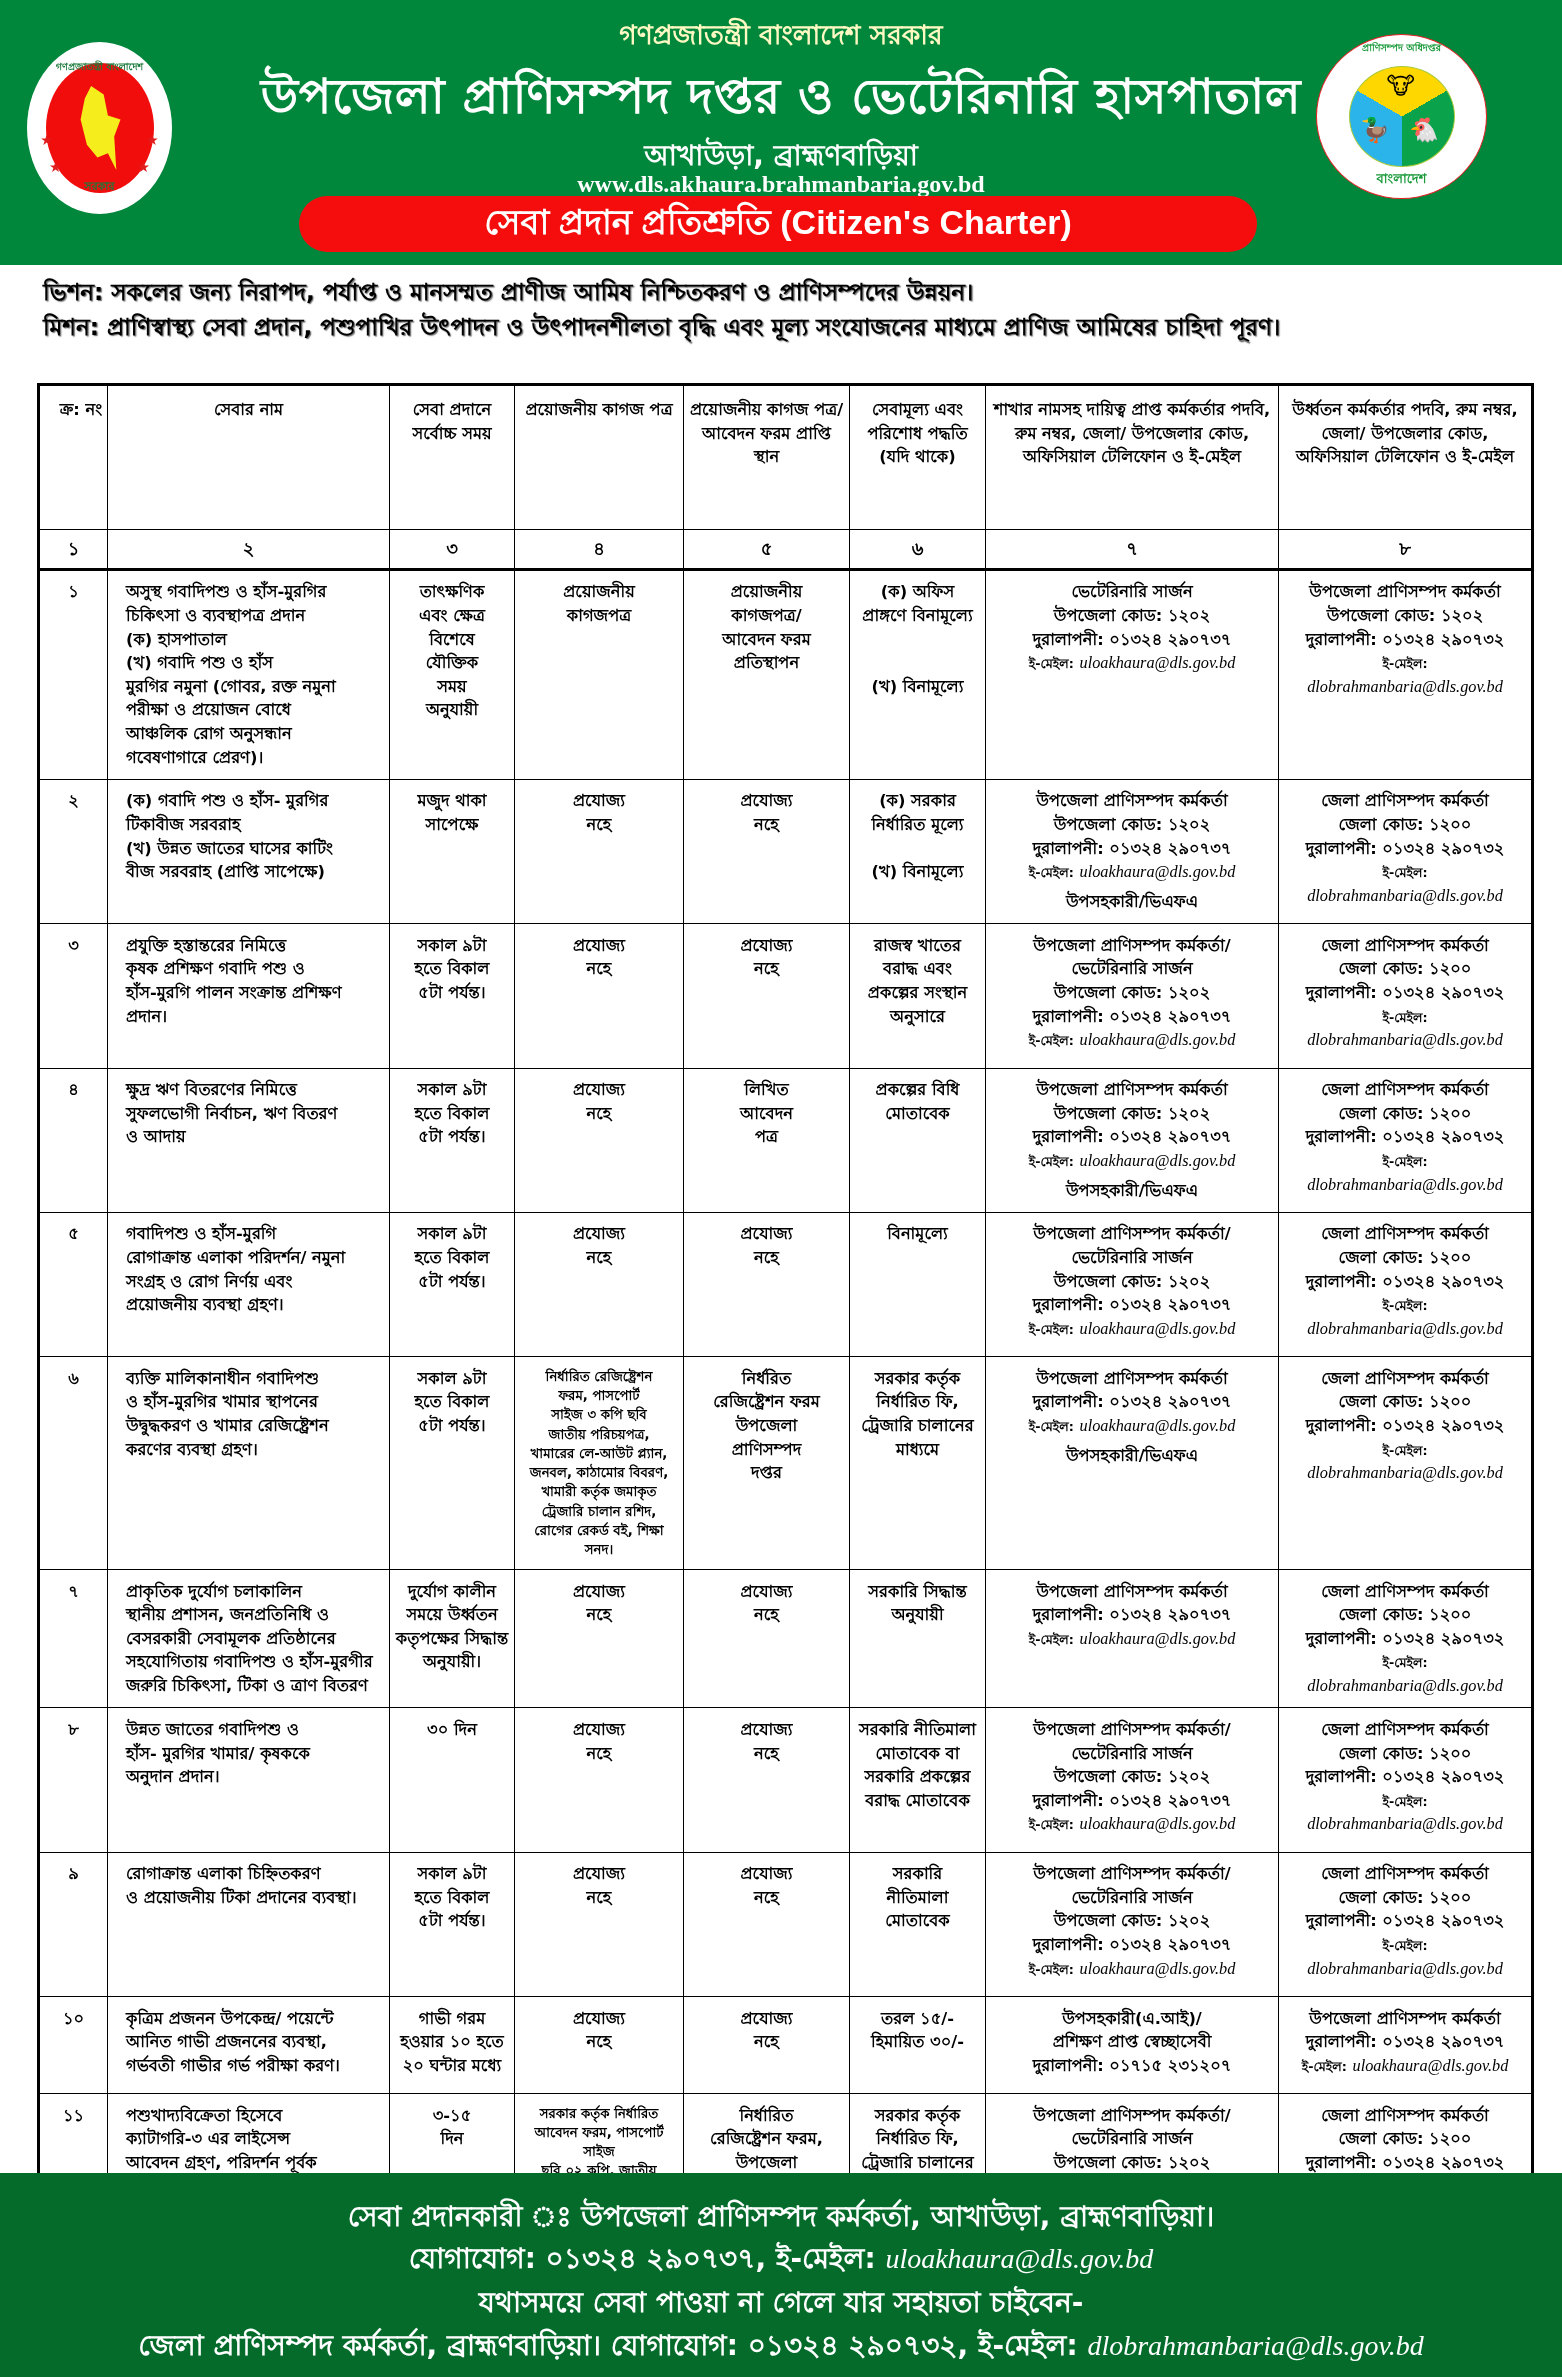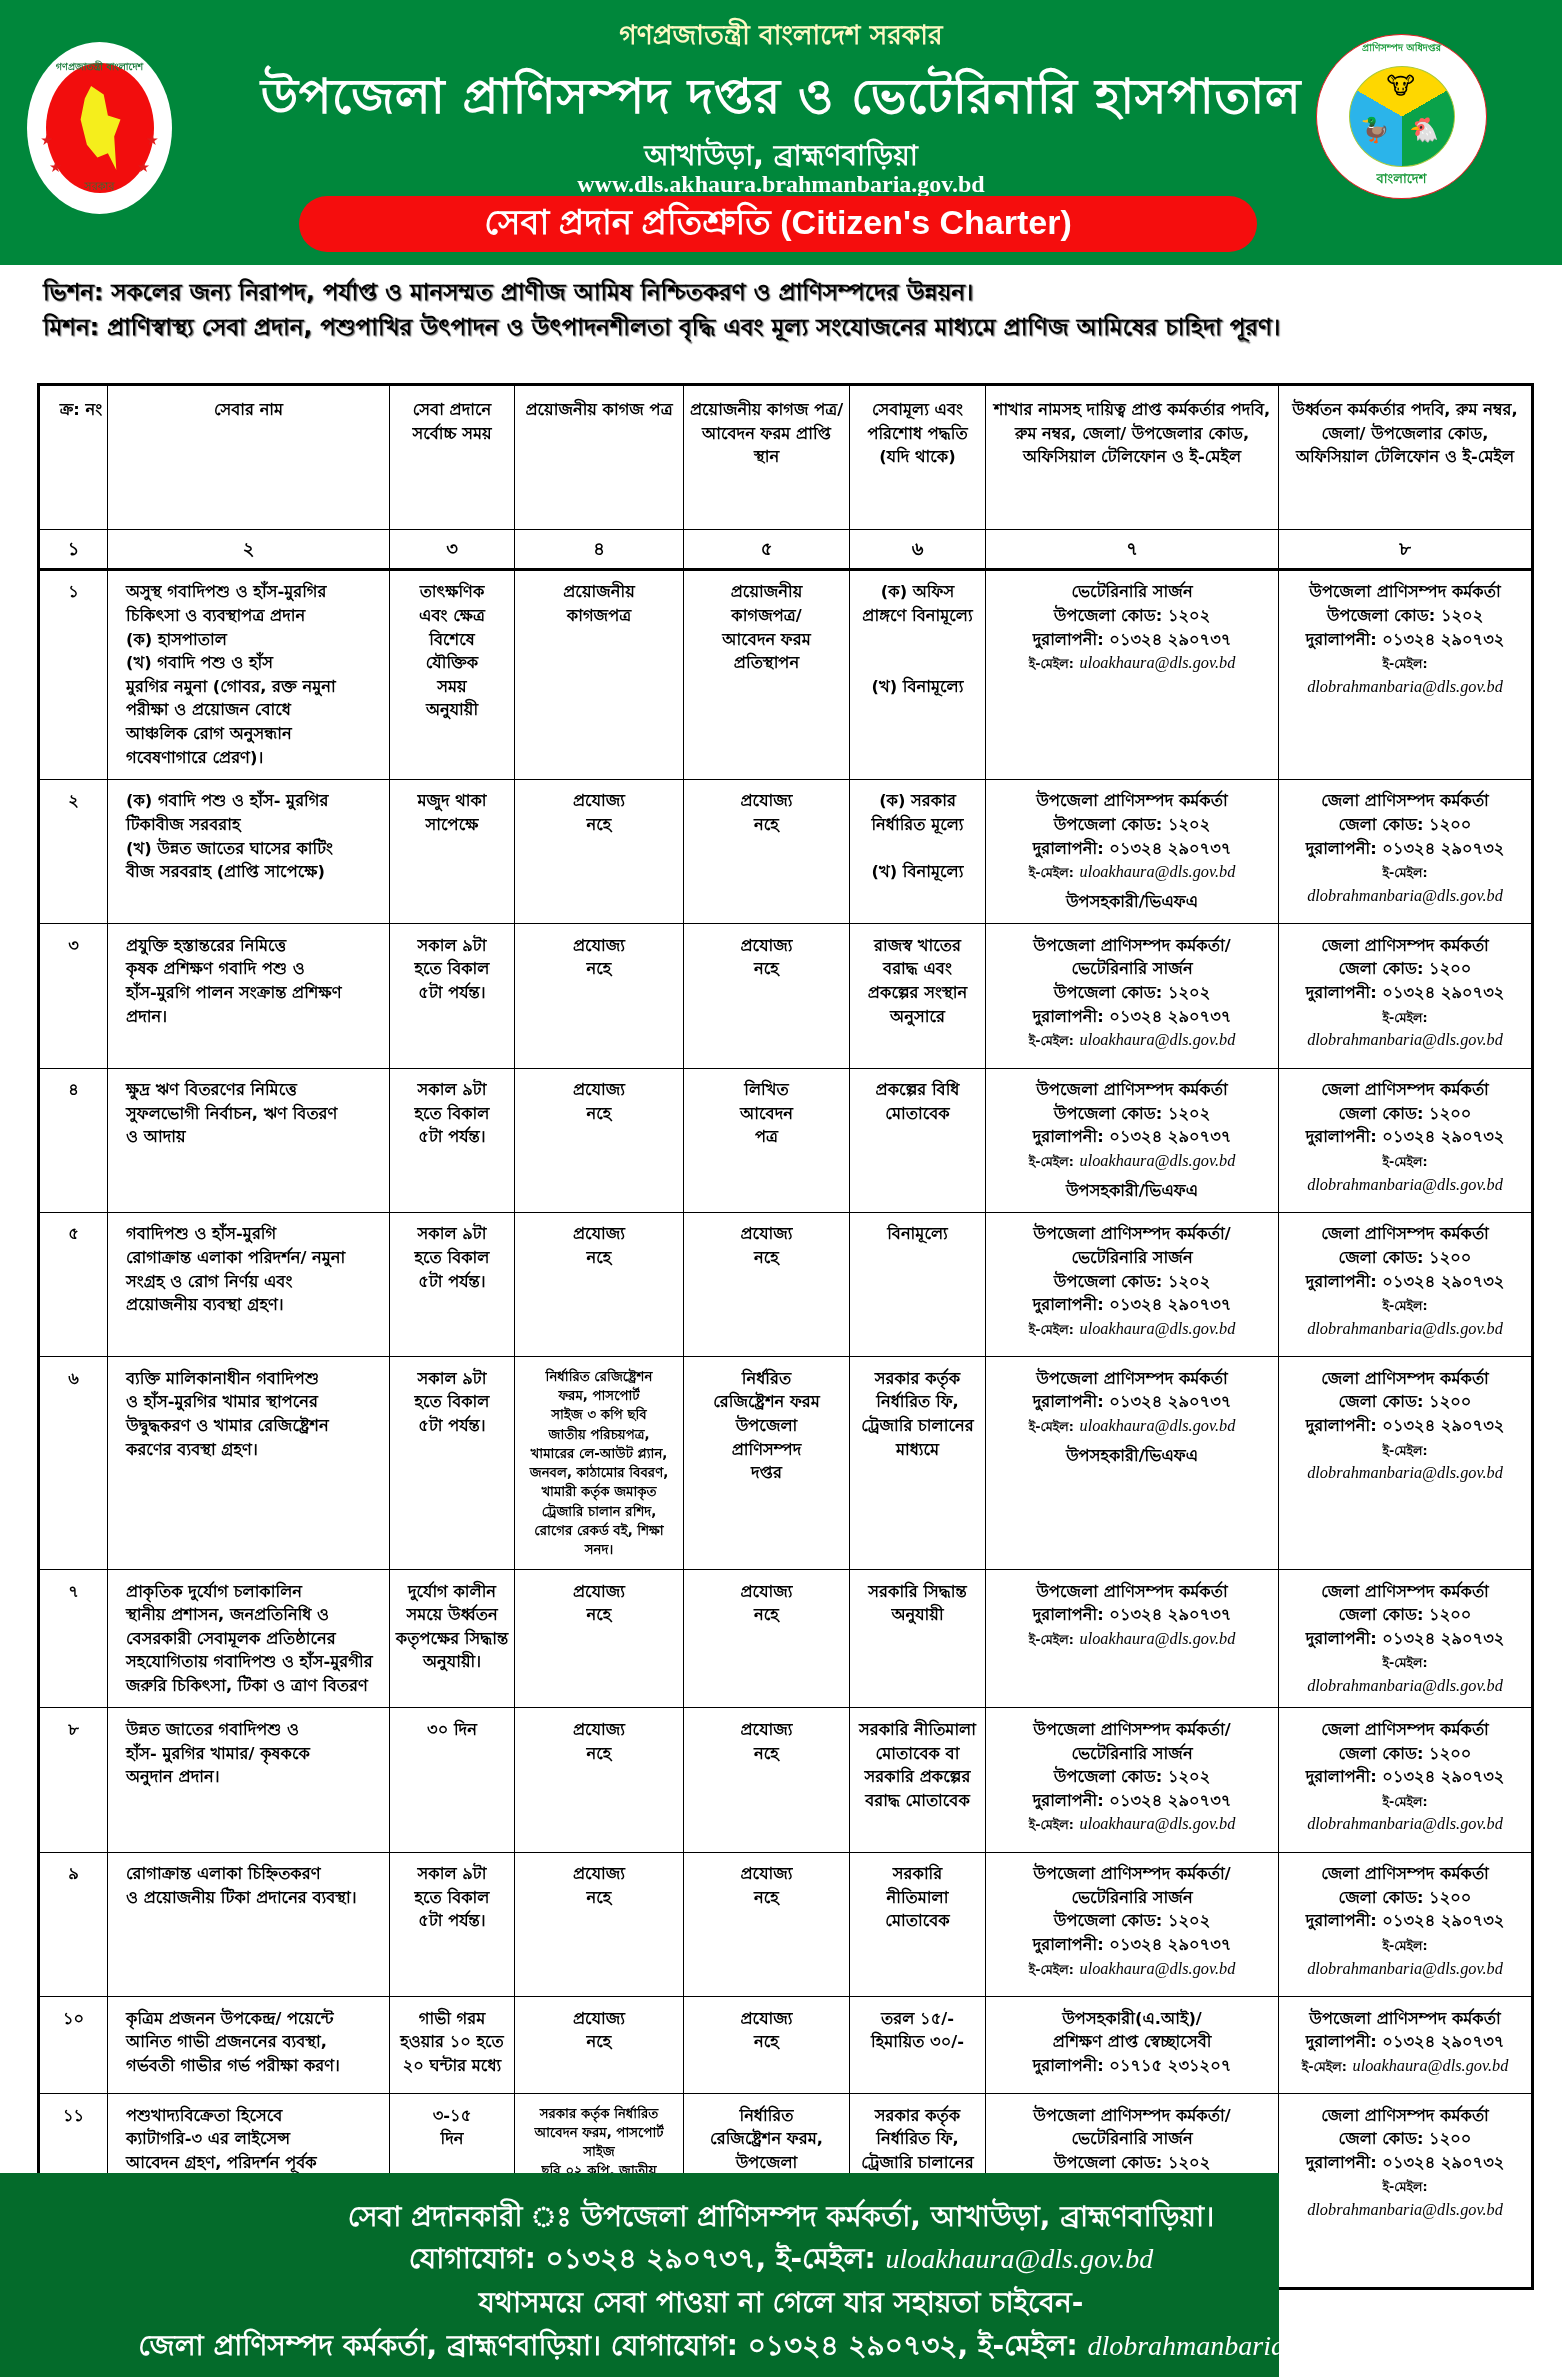--- a/index.html
+++ b/index.html
@@ -5,21 +5,21 @@
   html, body { margin:0; padding:0; }
   body { width:1562px; height:2377px; background:#ffffff; position:relative; overflow:hidden;
          font-family:"DejaVu Sans", sans-serif; color:#000; }
   .header { position:absolute; left:0; top:0; width:1562px; height:265px; background:#00873b; }
   .emblem-left { position:absolute; left:27px; top:42px; width:145px; height:172px; border-radius:50%;
                  background:#fff; display:flex; align-items:center; justify-content:center; }
   .emblem-left .inner { width:108px; height:130px; border-radius:50%; background:#f20d0d; display:flex;
                  align-items:center; justify-content:center; }
   .emblem-left .map { width:42px; height:84px; background:#f5ee1c; clip-path:polygon(30% 0,60% 10%,70% 35%,100% 40%,85% 60%,90% 100%,70% 80%,45% 85%,20% 70%,5% 40%,15% 15%); }
   .emblem-left .ring-text { position:absolute; top:18px; font-size:9.6px; color:#1a7a3a; font-weight:bold; }
-  .emblem-left .ring-bottom { position:absolute; bottom:17px; font-size:11px; color:#1a7a3a; font-weight:normal; }
+  .emblem-left .ring-bottom { position:absolute; bottom:17px; font-size:11px; color:#1a7a3a; font-weight:bold; }
   .emblem-left .star { position:absolute; color:#e01c1c; font-size:14.5px; }
   .emblem-right { position:absolute; left:1316px; top:34px; width:169px; height:163px; border-radius:50%;
                   background:#fff; border:1.8px solid #e52024; display:flex; align-items:center; justify-content:center; }
   .emblem-right .inner { width:104px; height:99px; border-radius:50%; overflow:hidden; position:relative;
                   background:conic-gradient(#fed700 0deg 60deg,#0aa24a 60deg 180deg,#2bb4ea 180deg 300deg,#fed700 300deg 360deg); border:1.2px solid #a7c93a; }
   .emblem-right .ring-text { position:absolute; top:6px; font-size:9.6px; color:#1a9a3a; font-weight:bold; }
   .emblem-right .ring-bottom { position:absolute; bottom:8.4px; font-size:13px; color:#1a9a3a; font-weight:bold;margin-top:44px; }
   .emblem-right .glyph { position:absolute; font-size:24px; }
   .h-gov { position:absolute; left:0; width:1562px; top:14.5px; text-align:center; color:#fef9c3; font-size:26.5px; font-weight:bold; }
   .h-office { position:absolute; left:0; width:1562px; top:60px; text-align:center; color:#fff; font-size:48px; font-weight:bold; letter-spacing:0.6px; }
@@ -33,21 +33,21 @@
   table.charter td, table.charter th { border:1.8px solid #000; vertical-align:top; text-align:center; padding:9.6px 4.8px;
                   font-size:16.3px; line-height:1.45; font-weight:bold; }
   table.charter th { font-weight:bold; height:121px; padding-top:12px; }
   table.charter tr.colnums td { height:24px; padding:6px; vertical-align:middle; font-size:18px; }
   table.charter tr.colnums { border-bottom:3.6px solid #000; }
   table.charter td.svc { text-align:left; padding-left:18px;margin-top:28px; }
   table.charter td.small { font-size:13.3px; }
   .pre { white-space:pre-line; }
   .email { font-family:"Liberation Serif", serif; font-style:italic; font-weight:normal; font-size:16.3px; }
   .elabel { font-size:12.7px; }
-  .footer { position:absolute; left:0; top:2173px; width:1279px; height:205px; background:#046b2b; color:#fff; text-align:center; }
+  .footer { position:absolute; left:0; top:2173px; width:1562px; height:205px; background:#046b2b; color:#fff; text-align:center; }
   .footer .l { position:absolute; left:0; width:1562px; font-size:28px; font-weight:bold; }
   .footer .em { font-family:"Liberation Serif", serif; font-style:italic; font-weight:normal; }
 </style>
 </head>
 <body>
 
 <div class="header">
   <div class="emblem-left">
     <span class="ring-text">গণপ্রজাতন্ত্রী বাংলাদেশ</span>
     <div class="inner">

